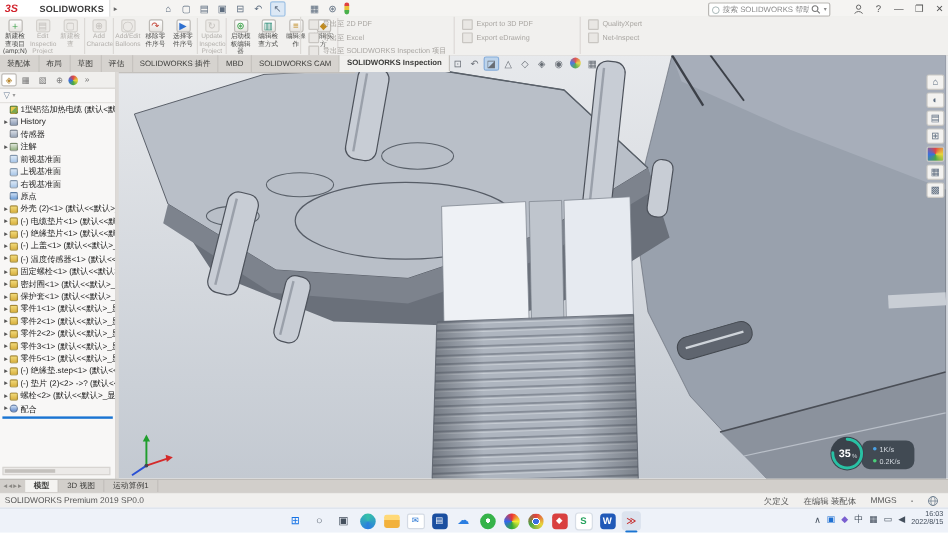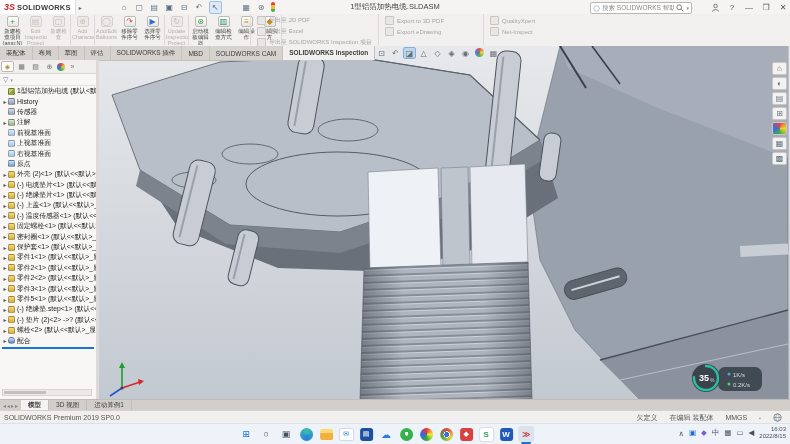--- a/index.html
+++ b/index.html
@@ -4,21 +4,21 @@
 <style>
   html,body{margin:0;padding:0;}
   .screen{position:relative;width:790px;height:444px;overflow:hidden;
     font-family:"Liberation Sans","DejaVu Sans",sans-serif;background:#fff;
     -webkit-font-smoothing:antialiased;}
   
   .titlebar{position:absolute;left:0;top:0;width:790px;height:14px;background:#f5f4f2;
     border-bottom:1px solid #e2e0dd;display:flex;align-items:center;font-size:7.5px;color:#333;}
   .brand{display:flex;align-items:center;height:14px;padding:0 4px;background:#fff;border-right:1px solid #ddd;}
   .brand .ds{color:#d1202a;font-style:italic;font-weight:bold;font-size:9px;margin-right:2px;}
-  .brand .bw{font-weight:bold;letter-spacing:.2px;font-size:7.5px;color:#3a3a3a;}
+  .brand .bw{font-weight:bold;letter-spacing:.2px;font-size:7.5px;color:#3a3a3a;margin-left:16px;}
   .flyout{font-size:6px;color:#666;padding:0 3px;}
   .qat{display:flex;align-items:center;gap:4px;margin-left:34px;}
   .qat .qi{width:11px;height:11px;display:flex;align-items:center;justify-content:center;
     font-size:8px;color:#5f6e80;}
   .qat .qi.pressed{background:#dce8f5;border:1px solid #9ec1e4;border-radius:2px;}
   .stoplight{width:4px;height:10px;border-radius:2px;
     background:linear-gradient(#e04040 0 33%,#e8c23a 33% 66%,#49b04a 66% 100%);}
   .doc-title{position:absolute;left:0;right:0;text-align:center;font-size:7.5px;color:#444;pointer-events:none;}
   .search-box{position:absolute;right:98px;top:2px;width:96px;height:10px;border:1px solid #b9b7b4;
     border-radius:2px;background:#fff;display:flex;align-items:center;font-size:6.5px;color:#8a8a8a;padding:0 2px;gap:2px;}
@@ -176,21 +176,20 @@
 
         <span class="qi">
           <span>▦</span>
         </span>
 
         <span class="qi">
           <span>⊛</span>
         </span>
       </div>
     <span class="stoplight" style="margin-left:4px;"></span>
-    <div class="doc-title">1型铝箔加热电缆.SLDASM</div>
     <div class="search-box">
       <svg width="7" height="7" viewBox="0 0 10 10">
           <circle cx="5" cy="5" r="4" fill="none" stroke="#9aa" stroke-width="1"></circle>
         </svg>
       <span class="ph">搜索 SOLIDWORKS 帮助</span>
       <svg width="8" height="8" viewBox="0 0 10 10">
           <circle cx="4" cy="4" r="3" fill="none" stroke="#777" stroke-width="1.2"></circle>
           <line x1="6.3" y1="6.3" x2="9" y2="9" stroke="#777" stroke-width="1.2"></line>
         </svg>
       <span style="font-size:5px;color:#888;">▾</span>

